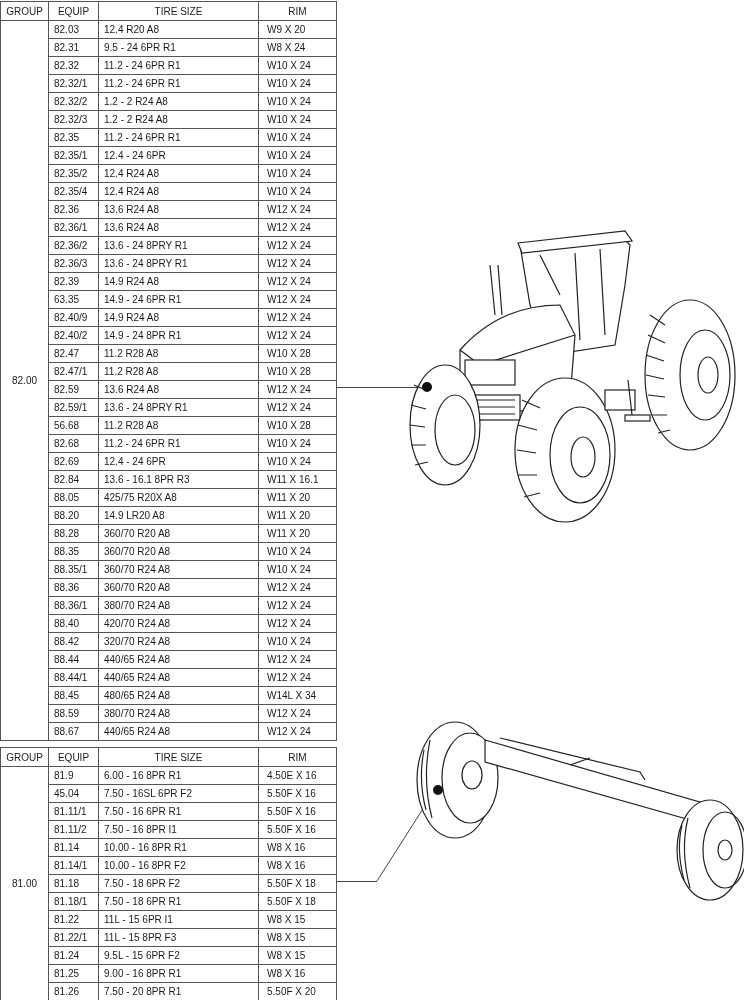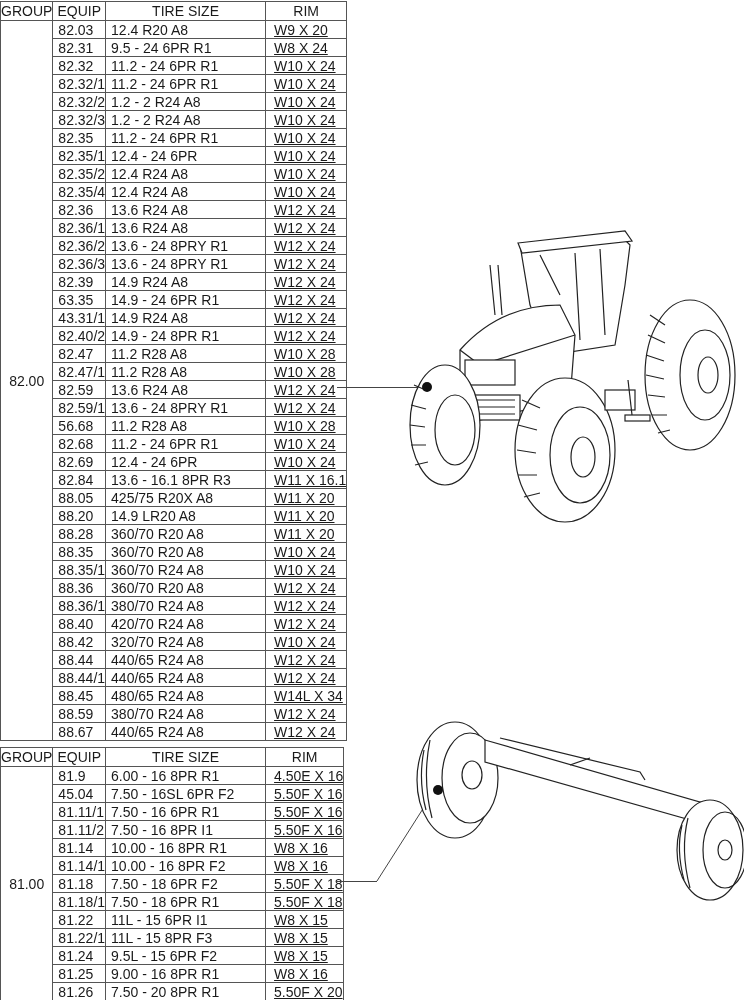--- a/index.html
+++ b/index.html
@@ -1,24 +1,24 @@
 <!DOCTYPE html>
 <html><head>
 <meta charset="utf-8">
 <style>
   html, body { margin:0; padding:0; background:#ffffff; }
   body { width:744px; height:1000px; position:relative; overflow:hidden;
          font-family:"Liberation Sans", sans-serif; color:#1a1a1a; }
   table.tires { position:absolute; left:0; border-collapse:collapse; table-layout:fixed;
-                font-size:14px; background:#fff; }
+                font-size:10px; background:#fff; }
   table.tires td, table.tires th { border:1px solid #555; padding:0 0 0 5px; height:17px;
                 white-space:nowrap; overflow:hidden; font-weight:normal; }
   table.tires th { text-align:center; padding:0; height:18px; }
   table.tires td.group { text-align:center; padding:0; vertical-align:middle; }
-  table.tires td.rim { padding-left:8px;text-decoration:underline; }
+  table.tires td.rim { padding-left:8px; }
   col.c-group { width:48px; } col.c-equip { width:50px; } col.c-size { width:160px; } col.c-rim { width:78px; }
   #t1 { top:1px; } #t2 { top:747px; }
   .illus { position:absolute; }
   .leader { position:absolute; background:#444; height:1px; }
 </style>
 </head>
 <body>
 
 <table class="tires" id="t1">
   <colgroup>
@@ -111,21 +111,21 @@
         <td>82.39</td>
         <td>14.9 R24 A8</td>
         <td class="rim">W12 X 24</td>
       </tr>
       <tr>
         <td>63.35</td>
         <td>14.9 - 24 6PR R1</td>
         <td class="rim">W12 X 24</td>
       </tr>
       <tr>
-        <td>43.31/1</td>
+        <td>82.40/9</td>
         <td>14.9 R24 A8</td>
         <td class="rim">W12 X 24</td>
       </tr>
       <tr>
         <td>82.40/2</td>
         <td>14.9 - 24 8PR R1</td>
         <td class="rim">W12 X 24</td>
       </tr>
       <tr>
         <td>82.47</td>

